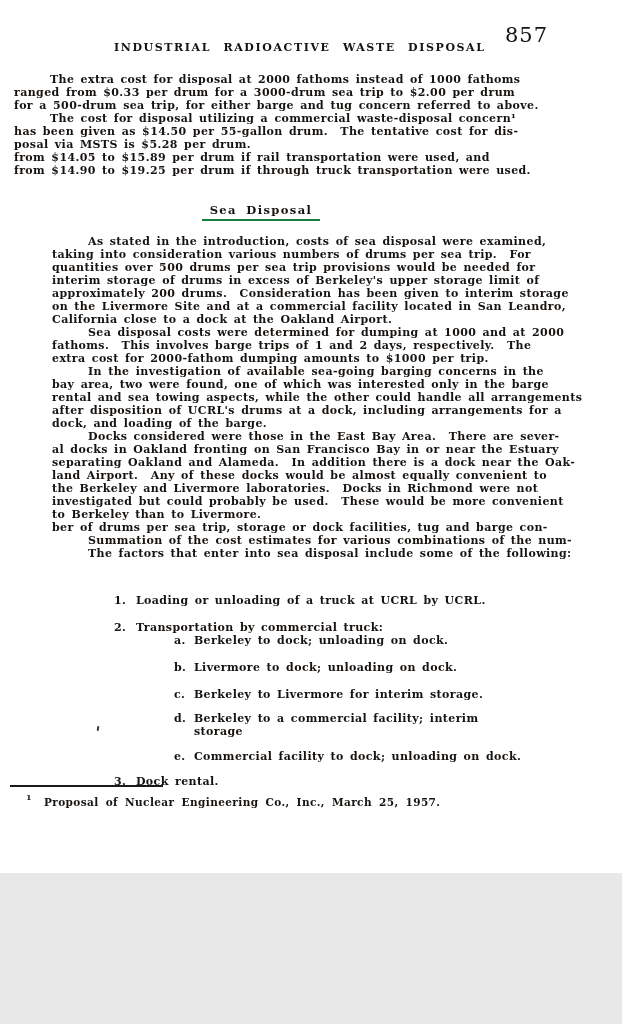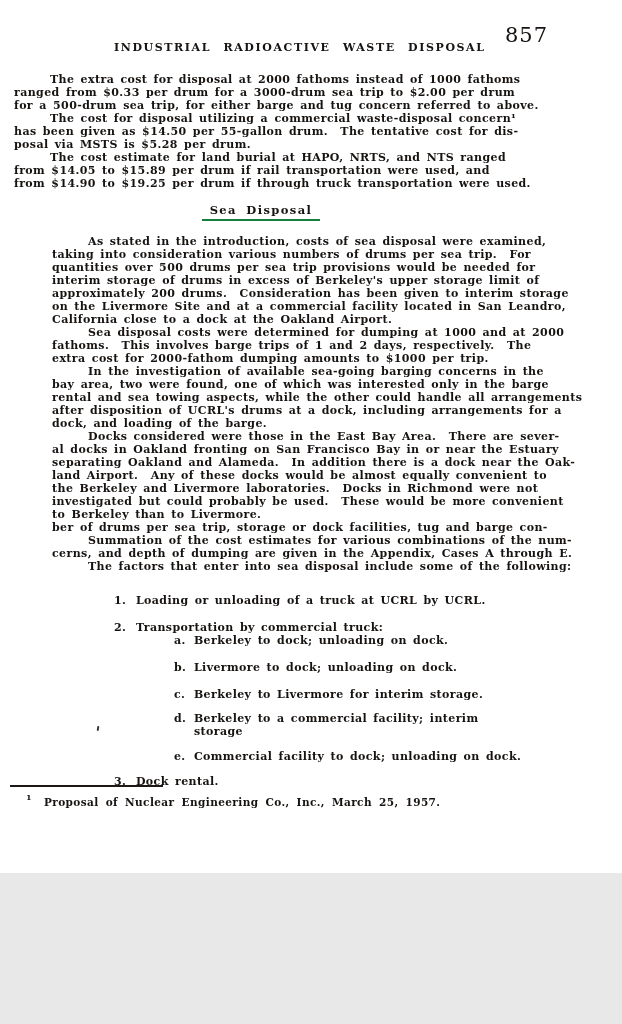--- a/index.html
+++ b/index.html
@@ -111,21 +111,20 @@
       <div class="line indent">The extra cost for disposal at 2000 fathoms instead of 1000 fathoms</div>
       <div class="line">ranged from $0.33 per drum for a 3000-drum sea trip to $2.00 per drum</div>
       <div class="line">for a 500-drum sea trip, for either barge and tug concern referred to above.</div>
     </div>
     <div>
       <div class="line indent">The cost for disposal utilizing a commercial waste-disposal concern¹</div>
       <div class="line">has been given as $14.50 per 55-gallon drum.  The tentative cost for dis-</div>
       <div class="line">posal via MSTS is $5.28 per drum.</div>
     </div>
     <div>
-      <div class="line indent">The cost estimate for land burial at HAPO, NRTS, and NTS ranged</div>
       <div class="line">from $14.05 to $15.89 per drum if rail transportation were used, and</div>
       <div class="line">from $14.90 to $19.25 per drum if through truck transportation were used.</div>
     </div>
   </div>
 
   <div class="abs heading-wrap">
     <span class="heading">Sea Disposal</span>
   </div>
 
   <div class="abs body-lower">
@@ -155,21 +154,20 @@
       <div class="line">al docks in Oakland fronting on San Francisco Bay in or near the Estuary</div>
       <div class="line">separating Oakland and Alameda.  In addition there is a dock near the Oak-</div>
       <div class="line">land Airport.  Any of these docks would be almost equally convenient to</div>
       <div class="line">the Berkeley and Livermore laboratories.  Docks in Richmond were not</div>
       <div class="line">investigated but could probably be used.  These would be more convenient</div>
       <div class="line">to Berkeley than to Livermore.</div>
     </div>
     <div>
       <div class="line">ber of drums per sea trip, storage or dock facilities, tug and barge con-</div>
       <div class="line indent">Summation of the cost estimates for various combinations of the num-</div>
-      <div class="line">cerns, and depth of dumping are given in the Appendix, Cases A through E.</div>
     </div>
     <div>
       <div class="line indent">The factors that enter into sea disposal include some of the following:</div>
     </div>
   </div>
 
   <div class="list-item" style="top:581px">
     <span class="num">1.</span><span class="txt">Loading or unloading of a truck at UCRL by UCRL.</span>
   </div>
 

